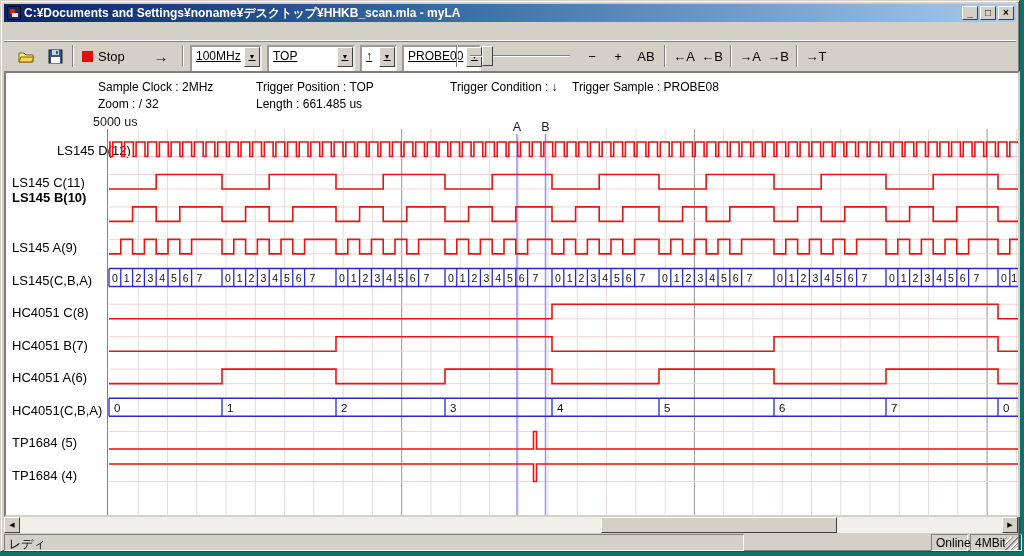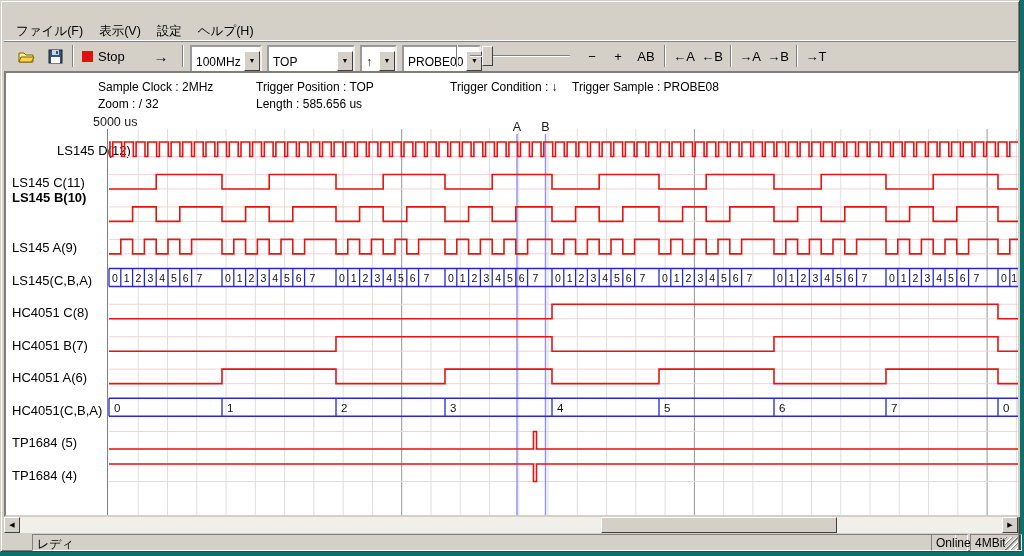--- a/index.html
+++ b/index.html
@@ -30,21 +30,21 @@
 
   
   .toolbar { position:absolute; left:3px; top:39px; right:3px; height:31px;
              border-top:1px solid #fff; box-shadow:0 1px 0 #808080 inset; }
   .toolbar > * { position:absolute; top:4px; }
   .tool-sep { width:2px; height:22px; border-left:1px solid #808080; border-right:1px solid #fff; }
   .tool-btn { height:22px; display:flex; align-items:center; justify-content:center;
               font-size:13px; color:#000; }
   .icon-btn { width:26px; }
   .stop-sq { width:11px; height:11px; background:#e01010; margin-right:5px; }
-  .combo { height:32px; background:#fff; border:2px inset #eee; display:flex; align-items:center; }
+  .combo { height:32px; background:#fff; border:2px inset #eee; display:flex; align-items:flex-start;text-decoration:underline; }
   .combo .cv { flex:1 1 auto; font-size:12px; padding:2px 3px 0 4px; white-space:nowrap; }
   .combo .dd { flex:0 0 16px; background:#d4d0c8; border:1px solid; border-color:#fff #404040 #404040 #fff;
                font-size:7px; line-height:18px; text-align:center; color:#000; }
   .slider { height:22px; }
   .slider .groove { position:absolute; left:0; right:0; top:10px; height:2px;
                     border-top:1px solid #808080; border-bottom:1px solid #fff; }
   .slider .thumb { position:absolute; left:12px; top:1px; width:11px; height:20px;
                    background:#d4d0c8; border:1px solid; border-color:#fff #404040 #404040 #fff; }
   .arrow-glyph { font-size:15px; font-weight:bold; }
 
@@ -62,38 +62,41 @@
             border:1px solid; border-color:#fff #404040 #404040 #fff;
             font-size:7px; text-align:center; line-height:14px; color:#000; }
   .sb-left { left:0; } .sb-right { right:0; }
   .sb-thumb { position:absolute; left:597px; top:0; width:236px; height:16px;
               background:#d4d0c8; border:1px solid; border-color:#fff #404040 #404040 #fff; }
 
   
   .statusbar { position:absolute; left:3px; top:533px; width:1014px; height:17px; font-size:12px; }
   .sb-panel { position:absolute; top:0; height:17px; border:1px solid;
               border-color:#808080 #fff #fff #808080; padding:1px 4px 0 4px; white-space:nowrap; }
-  .sb-ready { left:0; width:924px;margin-left:28px; }
+  .sb-ready { left:0; width:740px; }
   .sb-online { left:927px; width:37px; }
   .sb-mem { left:966px; width:52px; }
   .grip { position:absolute; right:0; top:3px; width:13px; height:13px;
           background:repeating-linear-gradient(135deg,#fff 0 1px,#808080 1px 2px,#d4d0c8 2px 4px); }
 </style>
 </head>
 <body>
 
 <div class="window">
 
-
-  <div class="menubar">
-    <div class="menu-item">ファイル(F)</div>
-    <div class="menu-item">表示(V)</div>
-    <div class="menu-item">設定</div>
-    <div class="menu-item">ヘルプ(H)</div>
+  <div class="titlebar">
+    <div class="app-icon"></div>
+    <div class="title-text">C:¥Documents and Settings¥noname¥デスクトップ¥HHKB_scan.mla - myLA</div>
+    <div class="tb-btns">
+      <div class="tb-btn">_</div>
+      <div class="tb-btn">□</div>
+      <div class="tb-btn">×</div>
+    </div>
   </div>
+
 
   <div class="toolbar">
     <div class="tool-btn icon-btn" style="left:10px">
       <svg width="18" height="15">
         <path d="M1 13 L1 4 L6 4 L8 6 L15 6 L15 13 Z" fill="#ffe796" stroke="#7a6a00"></path>
         <path d="M3 8 L16 8 L13.5 13 L1 13 Z" fill="#ffd34d" stroke="#7a6a00"></path>
       </svg>
     </div>
     <div class="tool-btn icon-btn" style="left:38px">
       <svg width="15" height="15">
@@ -143,21 +146,21 @@
     <div class="tool-sep" style="left:792px"></div>
     <div class="tool-btn" style="left:798px;width:28px">→T</div>
   </div>
 
   <div class="content">
     <div class="info-line" style="left:92px;top:7px">Sample Clock : 2MHz</div>
     <div class="info-line" style="left:250px;top:7px">Trigger Position : TOP</div>
     <div class="info-line" style="left:444px;top:7px">Trigger Condition : ↓</div>
     <div class="info-line" style="left:566px;top:7px">Trigger Sample : PROBE08</div>
     <div class="info-line" style="left:92px;top:24px">Zoom : /  32</div>
-    <div class="info-line" style="left:250px;top:24px">Length : 585.656 us</div>
+    <div class="info-line" style="left:250px;top:24px">Length : 661.485 us</div>
     <div id="channel-labels">
         <div class="gutter-label" style="left: 6px; top: 70px; margin-left: 45px;">LS145 D(12)</div>
         <div class="gutter-label" style="left: 6px; top: 102.45px;">LS145 C(11)</div>
         <div class="gutter-label" style="left: 6px; top: 117px; font-weight: bold;">LS145 B(10)</div>
         <div class="gutter-label" style="left: 6px; top: 167.35px;">LS145 A(9)</div>
         <div class="gutter-label" style="left: 6px; top: 199.8px;">LS145(C,B,A)</div>
         <div class="gutter-label" style="left: 6px; top: 232.25px;">HC4051 C(8)</div>
         <div class="gutter-label" style="left: 6px; top: 264.7px;">HC4051 B(7)</div>
         <div class="gutter-label" style="left: 6px; top: 297.15px; text-align: right;">HC4051 A(6)</div>
         <div class="gutter-label" style="left: 6px; top: 329.6px;">HC4051(C,B,A)</div>

